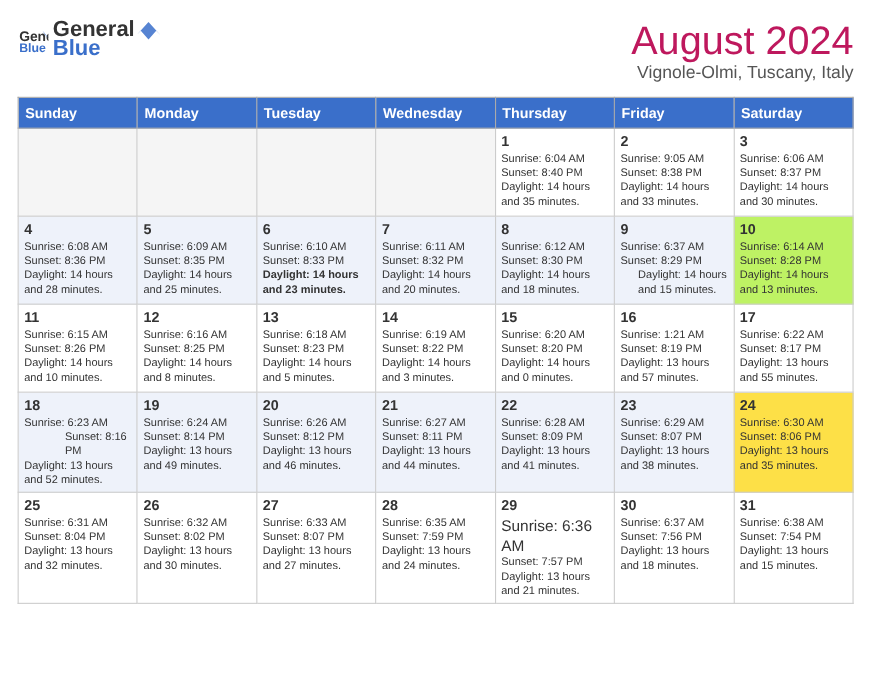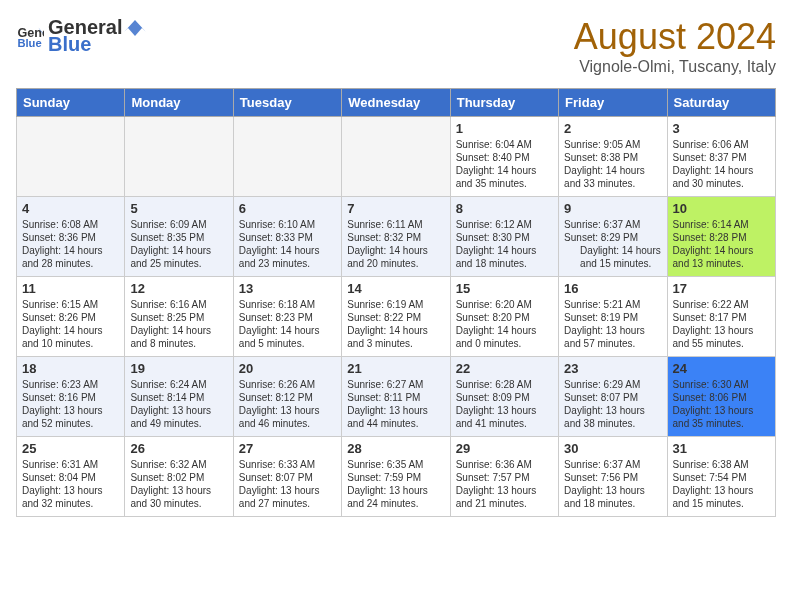--- a/index.html
+++ b/index.html
@@ -24,21 +24,21 @@
     .logo-icon {
       width: 28px;
       height: 28px;
     }
     .title-block {
       text-align: right;
     }
     .month-title {
       font-size: 36px;
       font-weight: normal;
-      color: #a16207;
+      color: #be185d;
     }
     .location-title {
       font-size: 16px;
       color: #555;
     }
     table {
       width: 100%;
       border-collapse: collapse;
       table-layout: fixed;
     }
@@ -146,21 +146,21 @@
         <td style="background: rgb(238, 242, 250);">
           <span class="day-num">5</span>
           <div style="font-size: 10px; line-height: 1.3;">Sunrise: 6:09 AM</div>
           <div style="font-size: 10px; line-height: 1.3;">Sunset: 8:35 PM</div>
           <div style="font-size: 10px; line-height: 1.3;">Daylight: 14 hours and 25 minutes.</div>
         </td>
         <td style="background: rgb(238, 242, 250);">
           <span class="day-num">6</span>
           <div style="font-size: 10px; line-height: 1.3;">Sunrise: 6:10 AM</div>
           <div style="font-size: 10px; line-height: 1.3;">Sunset: 8:33 PM</div>
-          <div style="font-size: 10px; line-height: 1.3;">Daylight: 14 hours and 23 minutes.</div>
+          <div style="font-size: 10px; line-height: 1.3; font-weight: bold;">Daylight: 14 hours and 23 minutes.</div>
         </td>
         <td style="background: rgb(238, 242, 250);">
           <span class="day-num">7</span>
           <div style="font-size: 10px; line-height: 1.3;">Sunrise: 6:11 AM</div>
           <div style="font-size: 10px; line-height: 1.3;">Sunset: 8:32 PM</div>
           <div style="font-size: 10px; line-height: 1.3;">Daylight: 14 hours and 20 minutes.</div>
         </td>
         <td style="background: rgb(238, 242, 250);">
           <span class="day-num">8</span>
           <div style="font-size: 10px; line-height: 1.3;">Sunrise: 6:12 AM</div>
@@ -206,36 +206,36 @@
           <div style="font-size: 10px; line-height: 1.3;">Daylight: 14 hours and 3 minutes.</div>
         </td>
         <td>
           <span class="day-num">15</span>
           <div style="font-size: 10px; line-height: 1.3;">Sunrise: 6:20 AM</div>
           <div style="font-size: 10px; line-height: 1.3;">Sunset: 8:20 PM</div>
           <div style="font-size: 10px; line-height: 1.3;">Daylight: 14 hours and 0 minutes.</div>
         </td>
         <td>
           <span class="day-num">16</span>
-          <div style="font-size: 10px; line-height: 1.3;">Sunrise: 5:21 AM</div>
+          <div style="font-size: 10px; line-height: 1.3;">Sunrise: 1:21 AM</div>
           <div style="font-size: 10px; line-height: 1.3;">Sunset: 8:19 PM</div>
           <div style="font-size: 10px; line-height: 1.3;">Daylight: 13 hours and 57 minutes.</div>
         </td>
         <td>
           <span class="day-num">17</span>
           <div style="font-size: 10px; line-height: 1.3;">Sunrise: 6:22 AM</div>
           <div style="font-size: 10px; line-height: 1.3;">Sunset: 8:17 PM</div>
           <div style="font-size: 10px; line-height: 1.3;">Daylight: 13 hours and 55 minutes.</div>
         </td>
       </tr>
       <tr class="alt-bg">
         <td style="background: rgb(238, 242, 250);">
           <span class="day-num">18</span>
           <div style="font-size: 10px; line-height: 1.3;">Sunrise: 6:23 AM</div>
-          <div style="font-size: 10px; line-height: 1.3;">Sunset: 8:16 PM</div>
+          <div style="font-size: 10px; line-height: 1.3; margin-left: 37px;">Sunset: 8:16 PM</div>
           <div style="font-size: 10px; line-height: 1.3;">Daylight: 13 hours and 52 minutes.</div>
         </td>
         <td style="background: rgb(238, 242, 250);">
           <span class="day-num">19</span>
           <div style="font-size: 10px; line-height: 1.3;">Sunrise: 6:24 AM</div>
           <div style="font-size: 10px; line-height: 1.3;">Sunset: 8:14 PM</div>
           <div style="font-size: 10px; line-height: 1.3;">Daylight: 13 hours and 49 minutes.</div>
         </td>
         <td style="background: rgb(238, 242, 250);">
           <span class="day-num">20</span>
@@ -254,21 +254,21 @@
           <div style="font-size: 10px; line-height: 1.3;">Sunrise: 6:28 AM</div>
           <div style="font-size: 10px; line-height: 1.3;">Sunset: 8:09 PM</div>
           <div style="font-size: 10px; line-height: 1.3;">Daylight: 13 hours and 41 minutes.</div>
         </td>
         <td style="background: rgb(238, 242, 250);">
           <span class="day-num">23</span>
           <div style="font-size: 10px; line-height: 1.3;">Sunrise: 6:29 AM</div>
           <div style="font-size: 10px; line-height: 1.3;">Sunset: 8:07 PM</div>
           <div style="font-size: 10px; line-height: 1.3;">Daylight: 13 hours and 38 minutes.</div>
         </td>
-        <td style="background: #3b82f6;">
+        <td style="background: #fde047;">
           <span class="day-num">24</span>
           <div style="font-size: 10px; line-height: 1.3;">Sunrise: 6:30 AM</div>
           <div style="font-size: 10px; line-height: 1.3;">Sunset: 8:06 PM</div>
           <div style="font-size: 10px; line-height: 1.3;">Daylight: 13 hours and 35 minutes.</div>
         </td>
       </tr>
       <tr>
         <td>
           <span class="day-num">25</span>
           <div style="font-size: 10px; line-height: 1.3;">Sunrise: 6:31 AM</div>
@@ -288,21 +288,21 @@
           <div style="font-size: 10px; line-height: 1.3;">Daylight: 13 hours and 27 minutes.</div>
         </td>
         <td>
           <span class="day-num">28</span>
           <div style="font-size: 10px; line-height: 1.3;">Sunrise: 6:35 AM</div>
           <div style="font-size: 10px; line-height: 1.3;">Sunset: 7:59 PM</div>
           <div style="font-size: 10px; line-height: 1.3;">Daylight: 13 hours and 24 minutes.</div>
         </td>
         <td>
           <span class="day-num">29</span>
-          <div style="font-size: 10px; line-height: 1.3;">Sunrise: 6:36 AM</div>
+          <div style="font-size: 14px; line-height: 1.3;">Sunrise: 6:36 AM</div>
           <div style="font-size: 10px; line-height: 1.3;">Sunset: 7:57 PM</div>
           <div style="font-size: 10px; line-height: 1.3;">Daylight: 13 hours and 21 minutes.</div>
         </td>
         <td>
           <span class="day-num">30</span>
           <div style="font-size: 10px; line-height: 1.3;">Sunrise: 6:37 AM</div>
           <div style="font-size: 10px; line-height: 1.3;">Sunset: 7:56 PM</div>
           <div style="font-size: 10px; line-height: 1.3;">Daylight: 13 hours and 18 minutes.</div>
         </td>
         <td>

